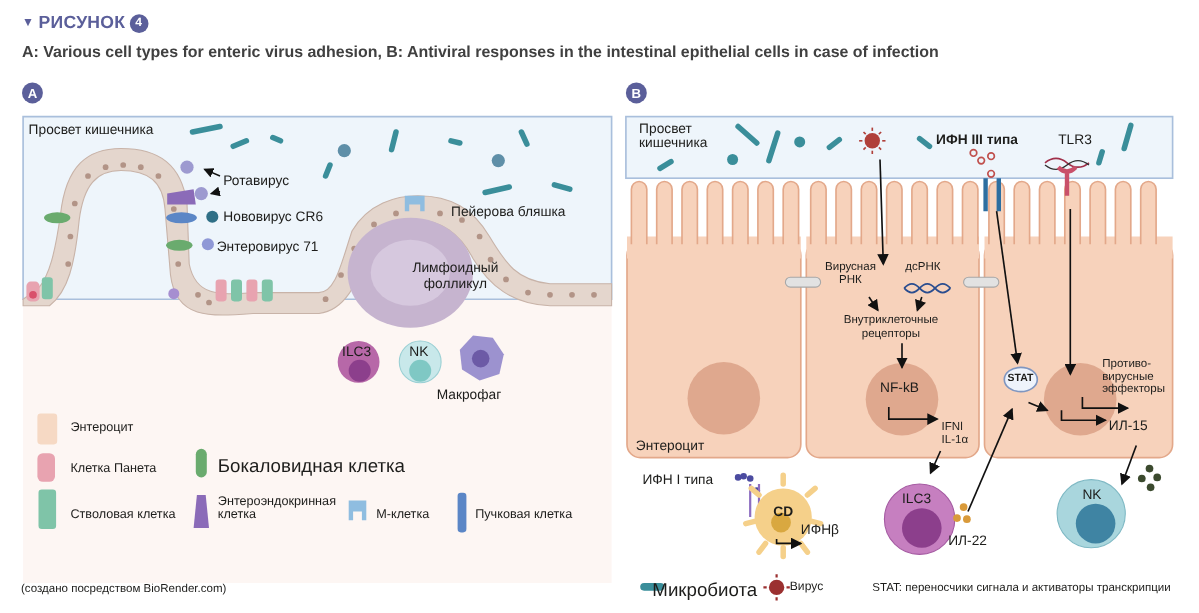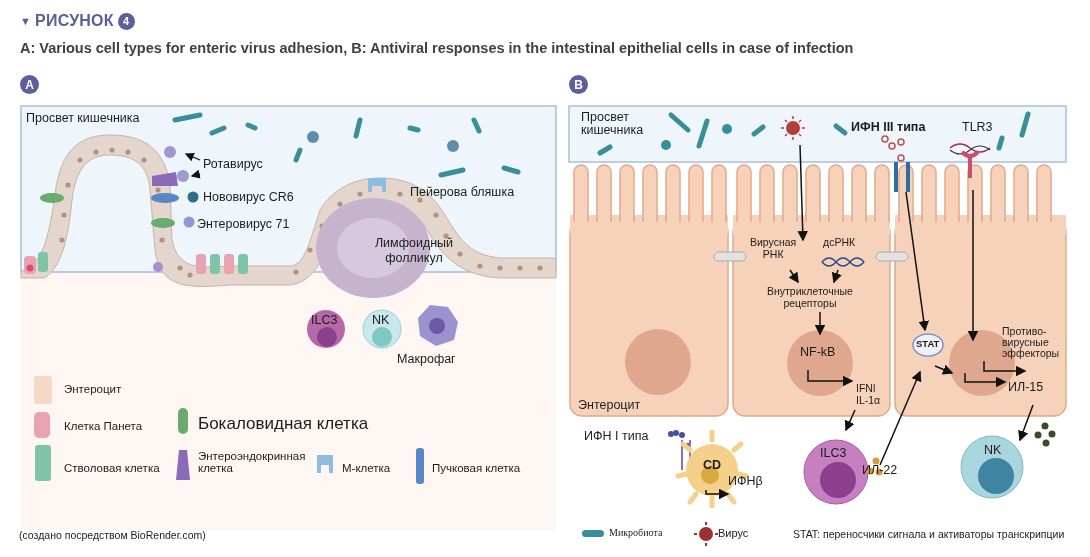--- a/index.html
+++ b/index.html
@@ -326,17 +326,17 @@
   <div>Противо-</div>
   <div>вирусные</div>
   <div>эффекторы</div>
 </div>
 <div class="abs lbl" style="left:1008px;top:380px;">ИЛ-15</div>
 <div class="abs lbl" style="left:578px;top:398px;">Энтероцит</div>
 <div class="abs lbl" style="left:584px;top:429px;">ИФН I типа</div>
 <div class="abs lbl" style="left:703px;top:458px;font-weight:bold;">CD</div>
 <div class="abs lbl" style="left:728px;top:474px;">ИФНβ</div>
 <div class="abs lbl" style="left:820px;top:446px;">ILC3</div>
-<div class="abs lbl" style="left:862px;top:463px;">ИЛ-22</div>
+<div class="abs lbl" style="left:862px;top:484px;">ИЛ-22</div>
 <div class="abs lbl" style="left:984px;top:443px;">NK</div>
-<div class="abs lbl" style="left:609px;top:527px;font-size:10px;font-family:Liberation Serif, serif;">Микробиота</div>
+<div class="abs lbl" style="left:593px;top:527px;font-size:17px;">Микробиота</div>
 <div class="abs lbl" style="left:718px;top:527px;font-size:11px;text-align:center;">Вирус</div>
 <div class="abs lbl" style="left:793px;top:528px;font-size:10.5px;">STAT: переносчики сигнала и активаторы транскрипции</div>
 
 </body></html>

